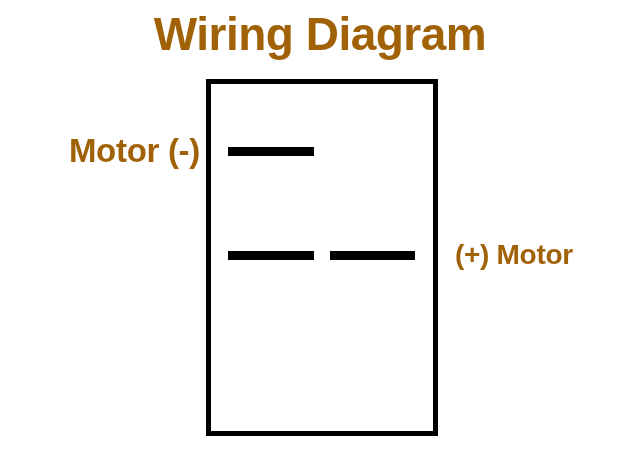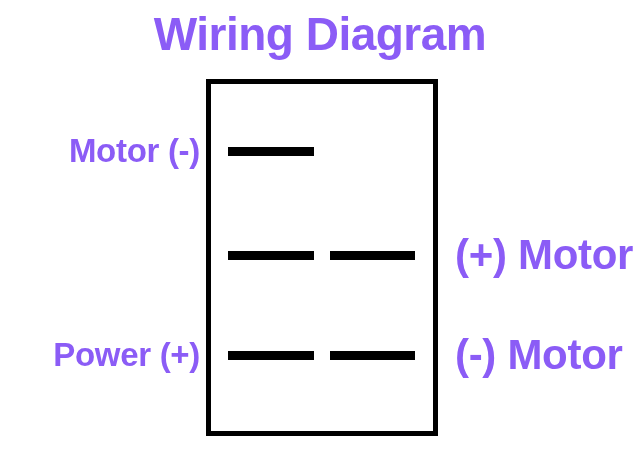--- a/index.html
+++ b/index.html
@@ -7,21 +7,21 @@
     padding: 0;
     background: #ffffff;
   }
   #canvas {
     position: relative;
     width: 640px;
     height: 454px;
     background: #ffffff;
     overflow: hidden;
     font-family: "Liberation Sans", "DejaVu Sans", sans-serif;
-    color: #8b5cf6;
+    color: #a16207;
   }
 
   
   .title {
     position: absolute;
     left: 0;
     top: 6px;
     width: 640px;
     text-align: center;
     font-size: 46px;
@@ -71,21 +71,21 @@
 
   .label-right {
     position: absolute;
     left: 455px;
     top: 0;
     width: 185px;
     height: 46px;
     display: flex;
     align-items: center;
     justify-content: flex-start;
-    font-size: 42px;
+    font-size: 28px;
     font-weight: bold;
     letter-spacing: -0.3px;
     white-space: nowrap;
   }
 
   
   .terminal-bar {
     position: absolute;
     height: 9px;
     background: #000000;
@@ -109,20 +109,14 @@
 
     <div class="label-right"></div>
   </div>
 
   <div class="terminal-row row-2">
     <div class="terminal-bar slot-left"></div>
     <div class="terminal-bar slot-right"></div>
     <div class="label-right">(+) Motor</div>
   </div>
 
-  <div class="terminal-row row-3">
-    <div class="label-left">Power (+)</div>
-    <div class="terminal-bar slot-left"></div>
-    <div class="terminal-bar slot-right"></div>
-    <div class="label-right">(-) Motor</div>
-  </div>
 
 </div>
 
 </body></html>

